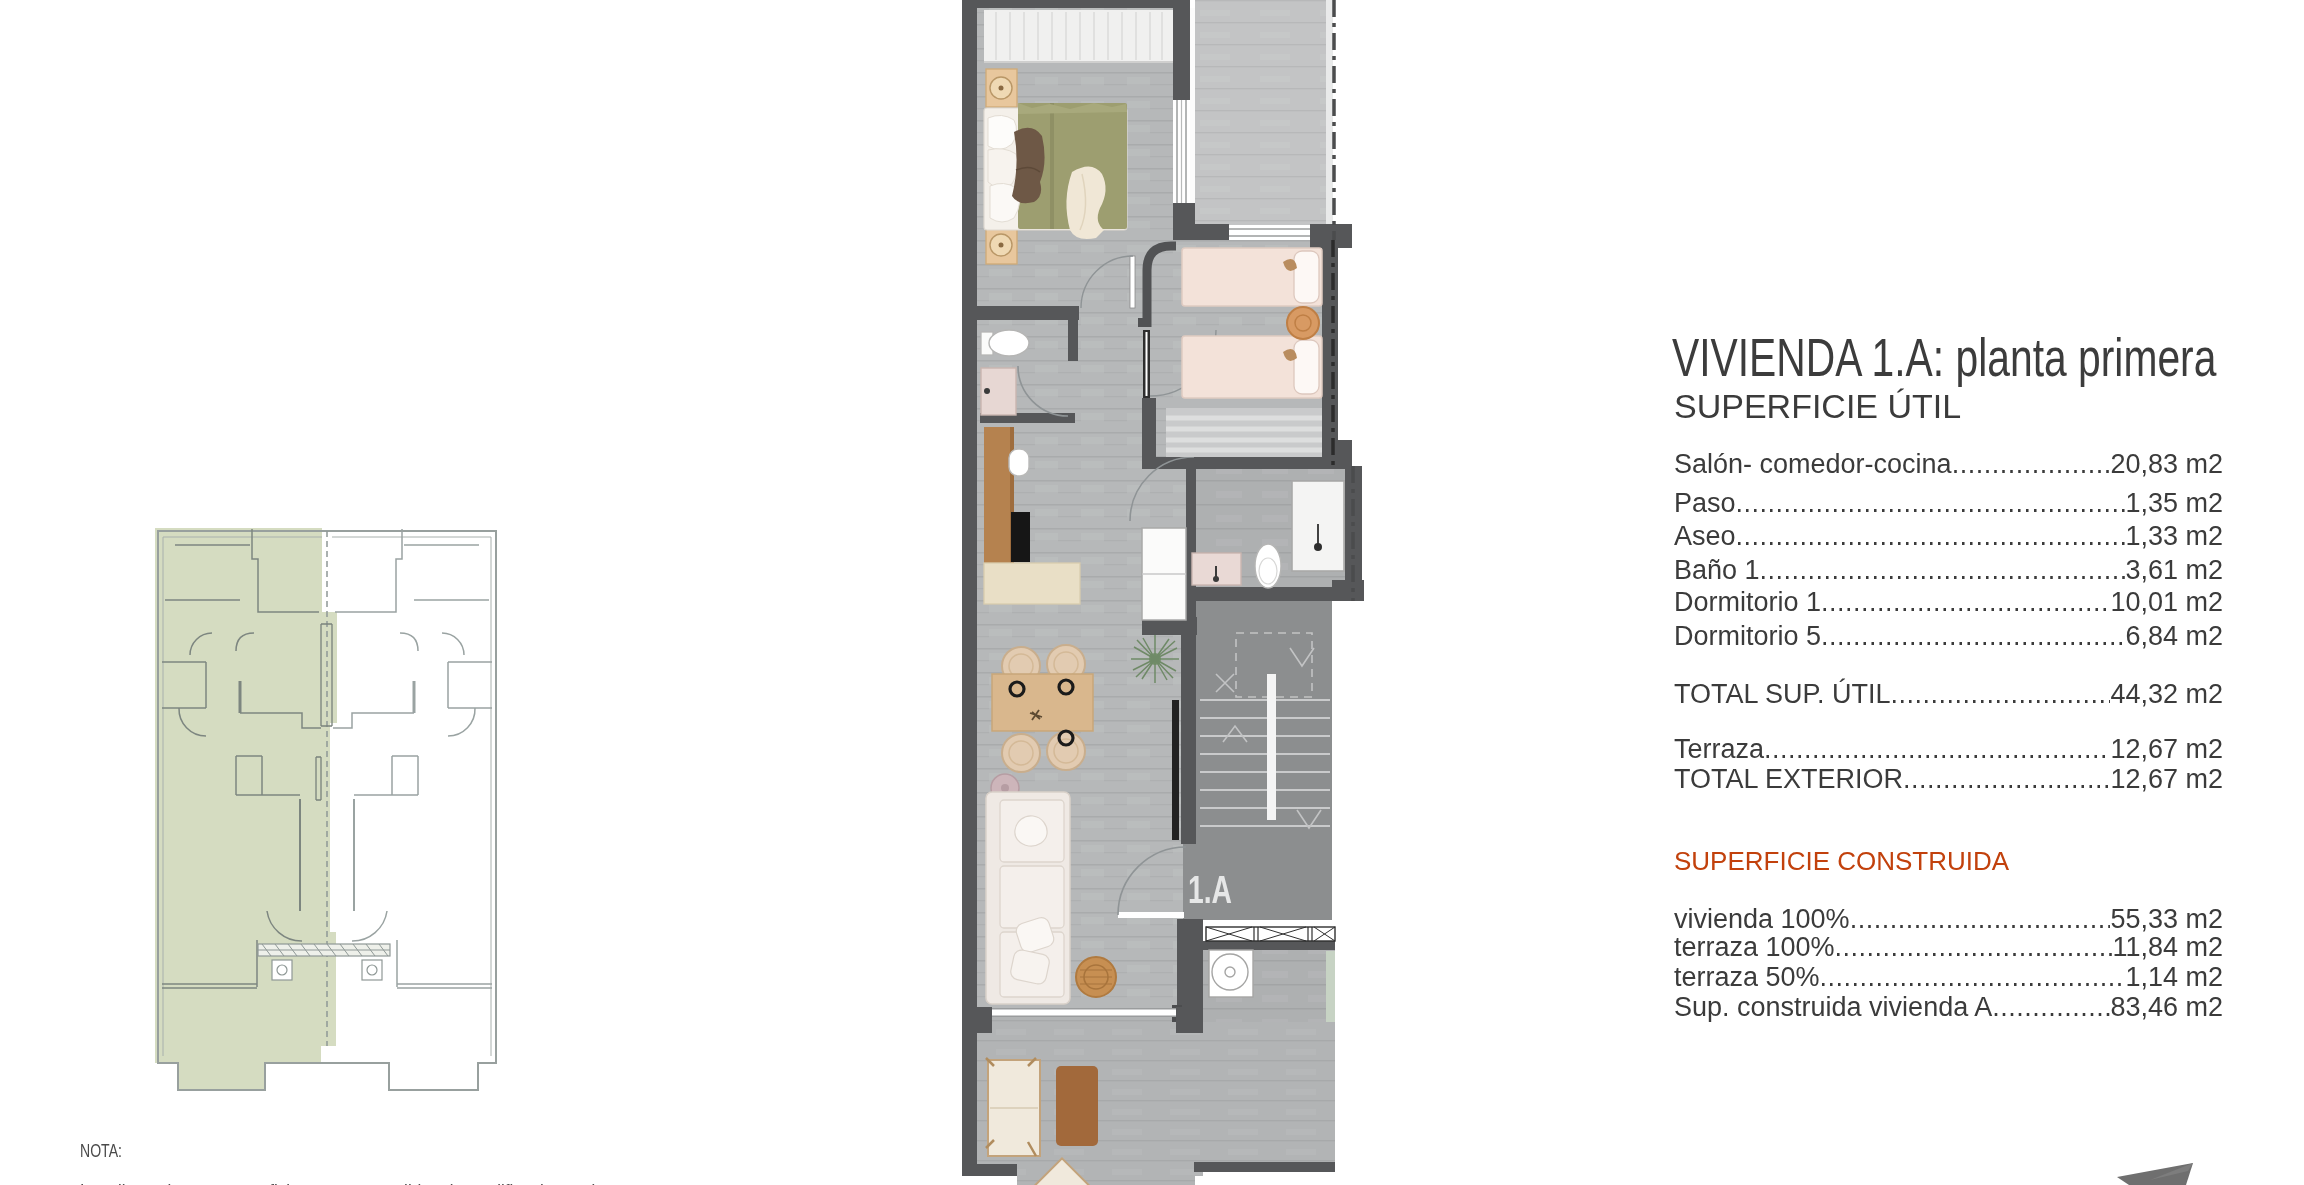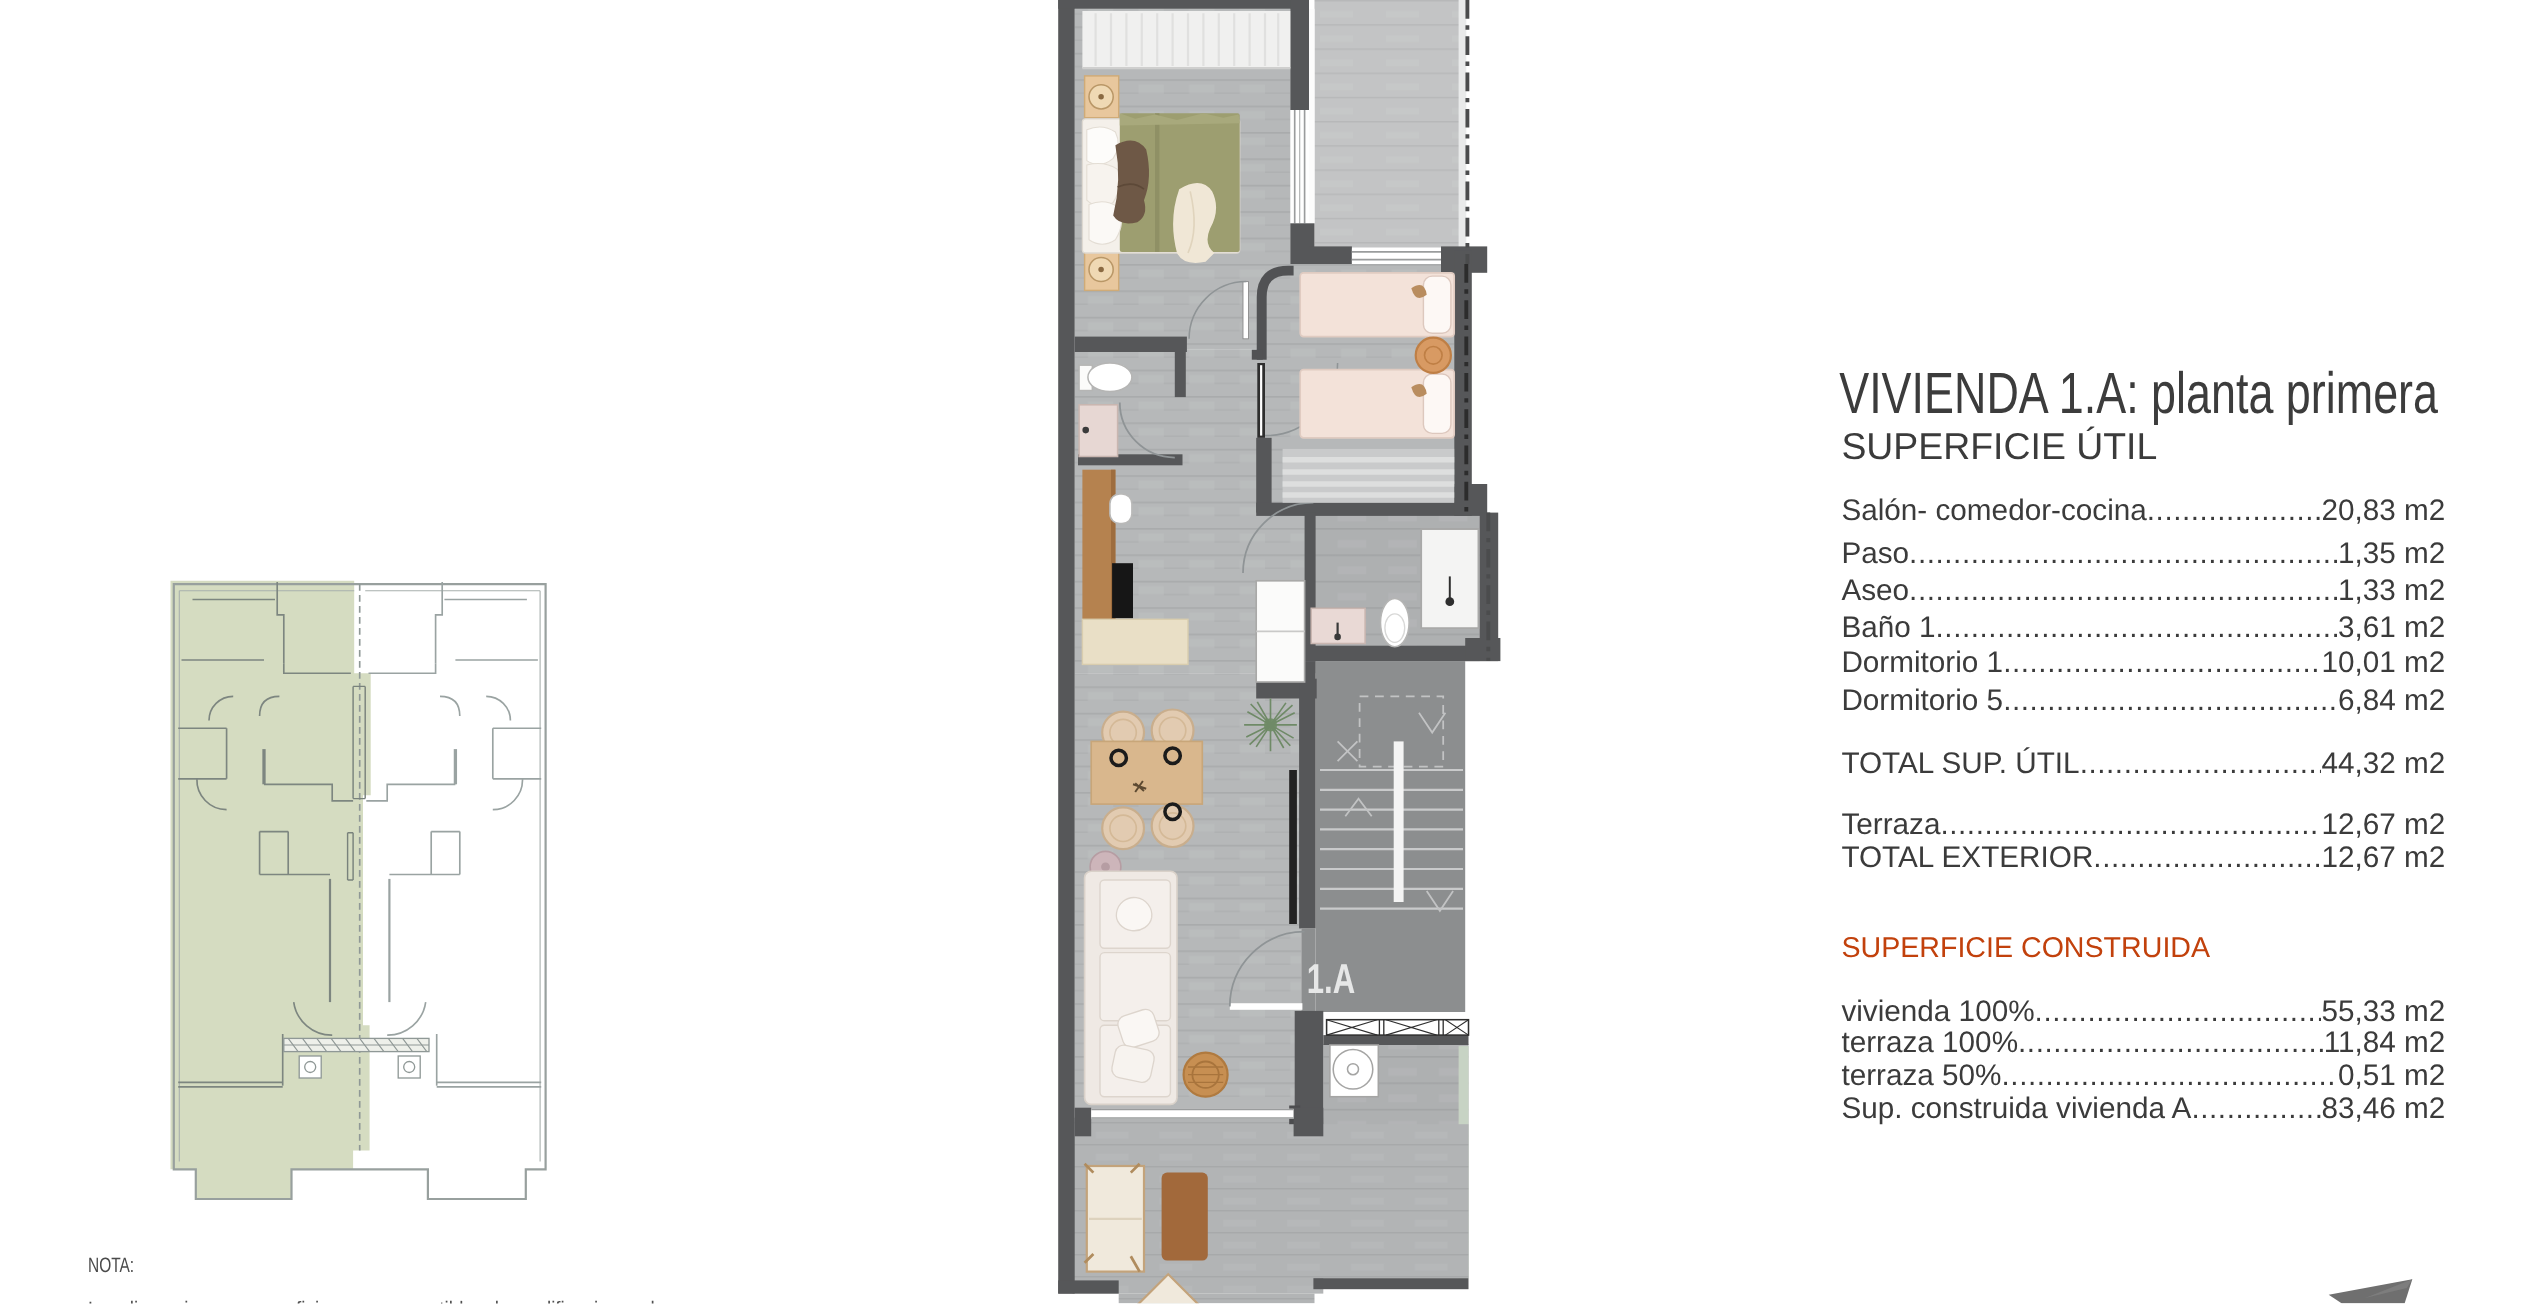--- a/index.html
+++ b/index.html
@@ -496,21 +496,21 @@
       <span class="val">55,33 m2</span>
     </div>
 <div class="row" style="top:932px">
       <span class="lab">terraza 100%</span>
       <span class="dots">...........................................................................</span>
       <span class="val">11,84 m2</span>
     </div>
 <div class="row" style="top:962px">
       <span class="lab">terraza 50%</span>
       <span class="dots">...........................................................................</span>
-      <span class="val">0,51 m2</span>
+      <span class="val">1,14 m2</span>
     </div>
 <div class="row" style="top:992px">
       <span class="lab">Sup. construida vivienda A</span>
       <span class="dots">...........................................................................</span>
       <span class="val">83,46 m2</span>
     </div>
 
 <div class="abs" style="left:80px;top:1140px;font-size:19px;color:#4a4a4a;transform:scaleX(0.74);transform-origin:left top;">NOTA:</div>
 
 <div class="abs" style="left:80px;top:1180px;width:615px;overflow:hidden;white-space:nowrap;font-size:19px;color:#4f4f4f;transform:scaleX(0.9);transform-origin:left top;">Las dimensiones y superficies son susceptibles de modificaciones de carácter técnico en función del desarrollo</div>

